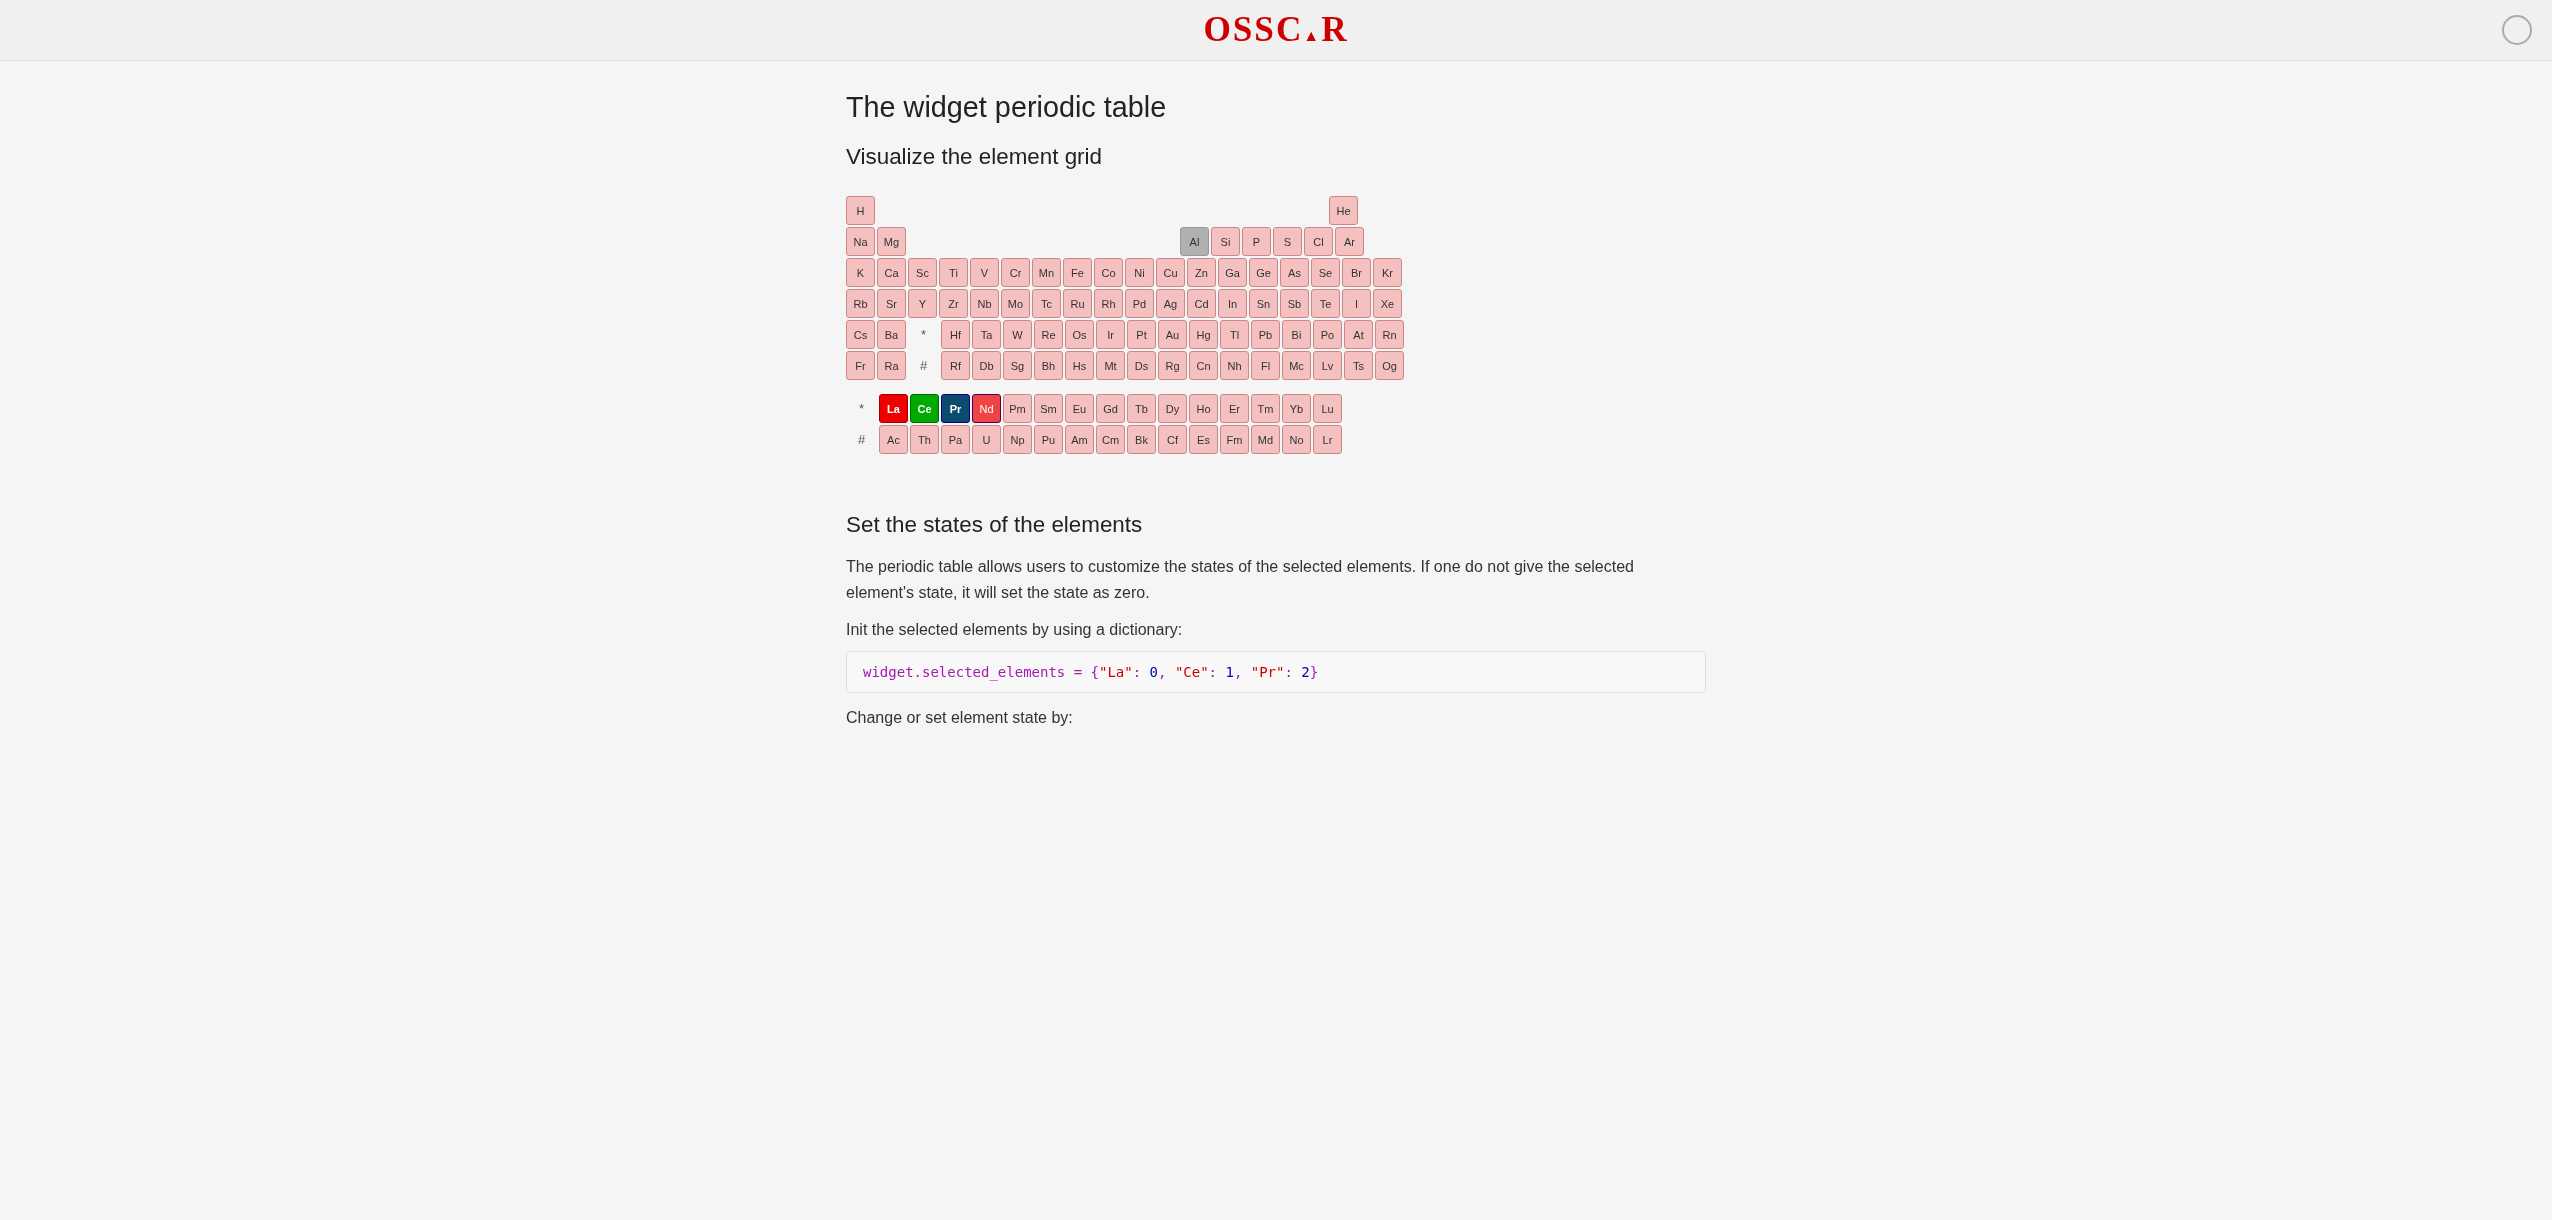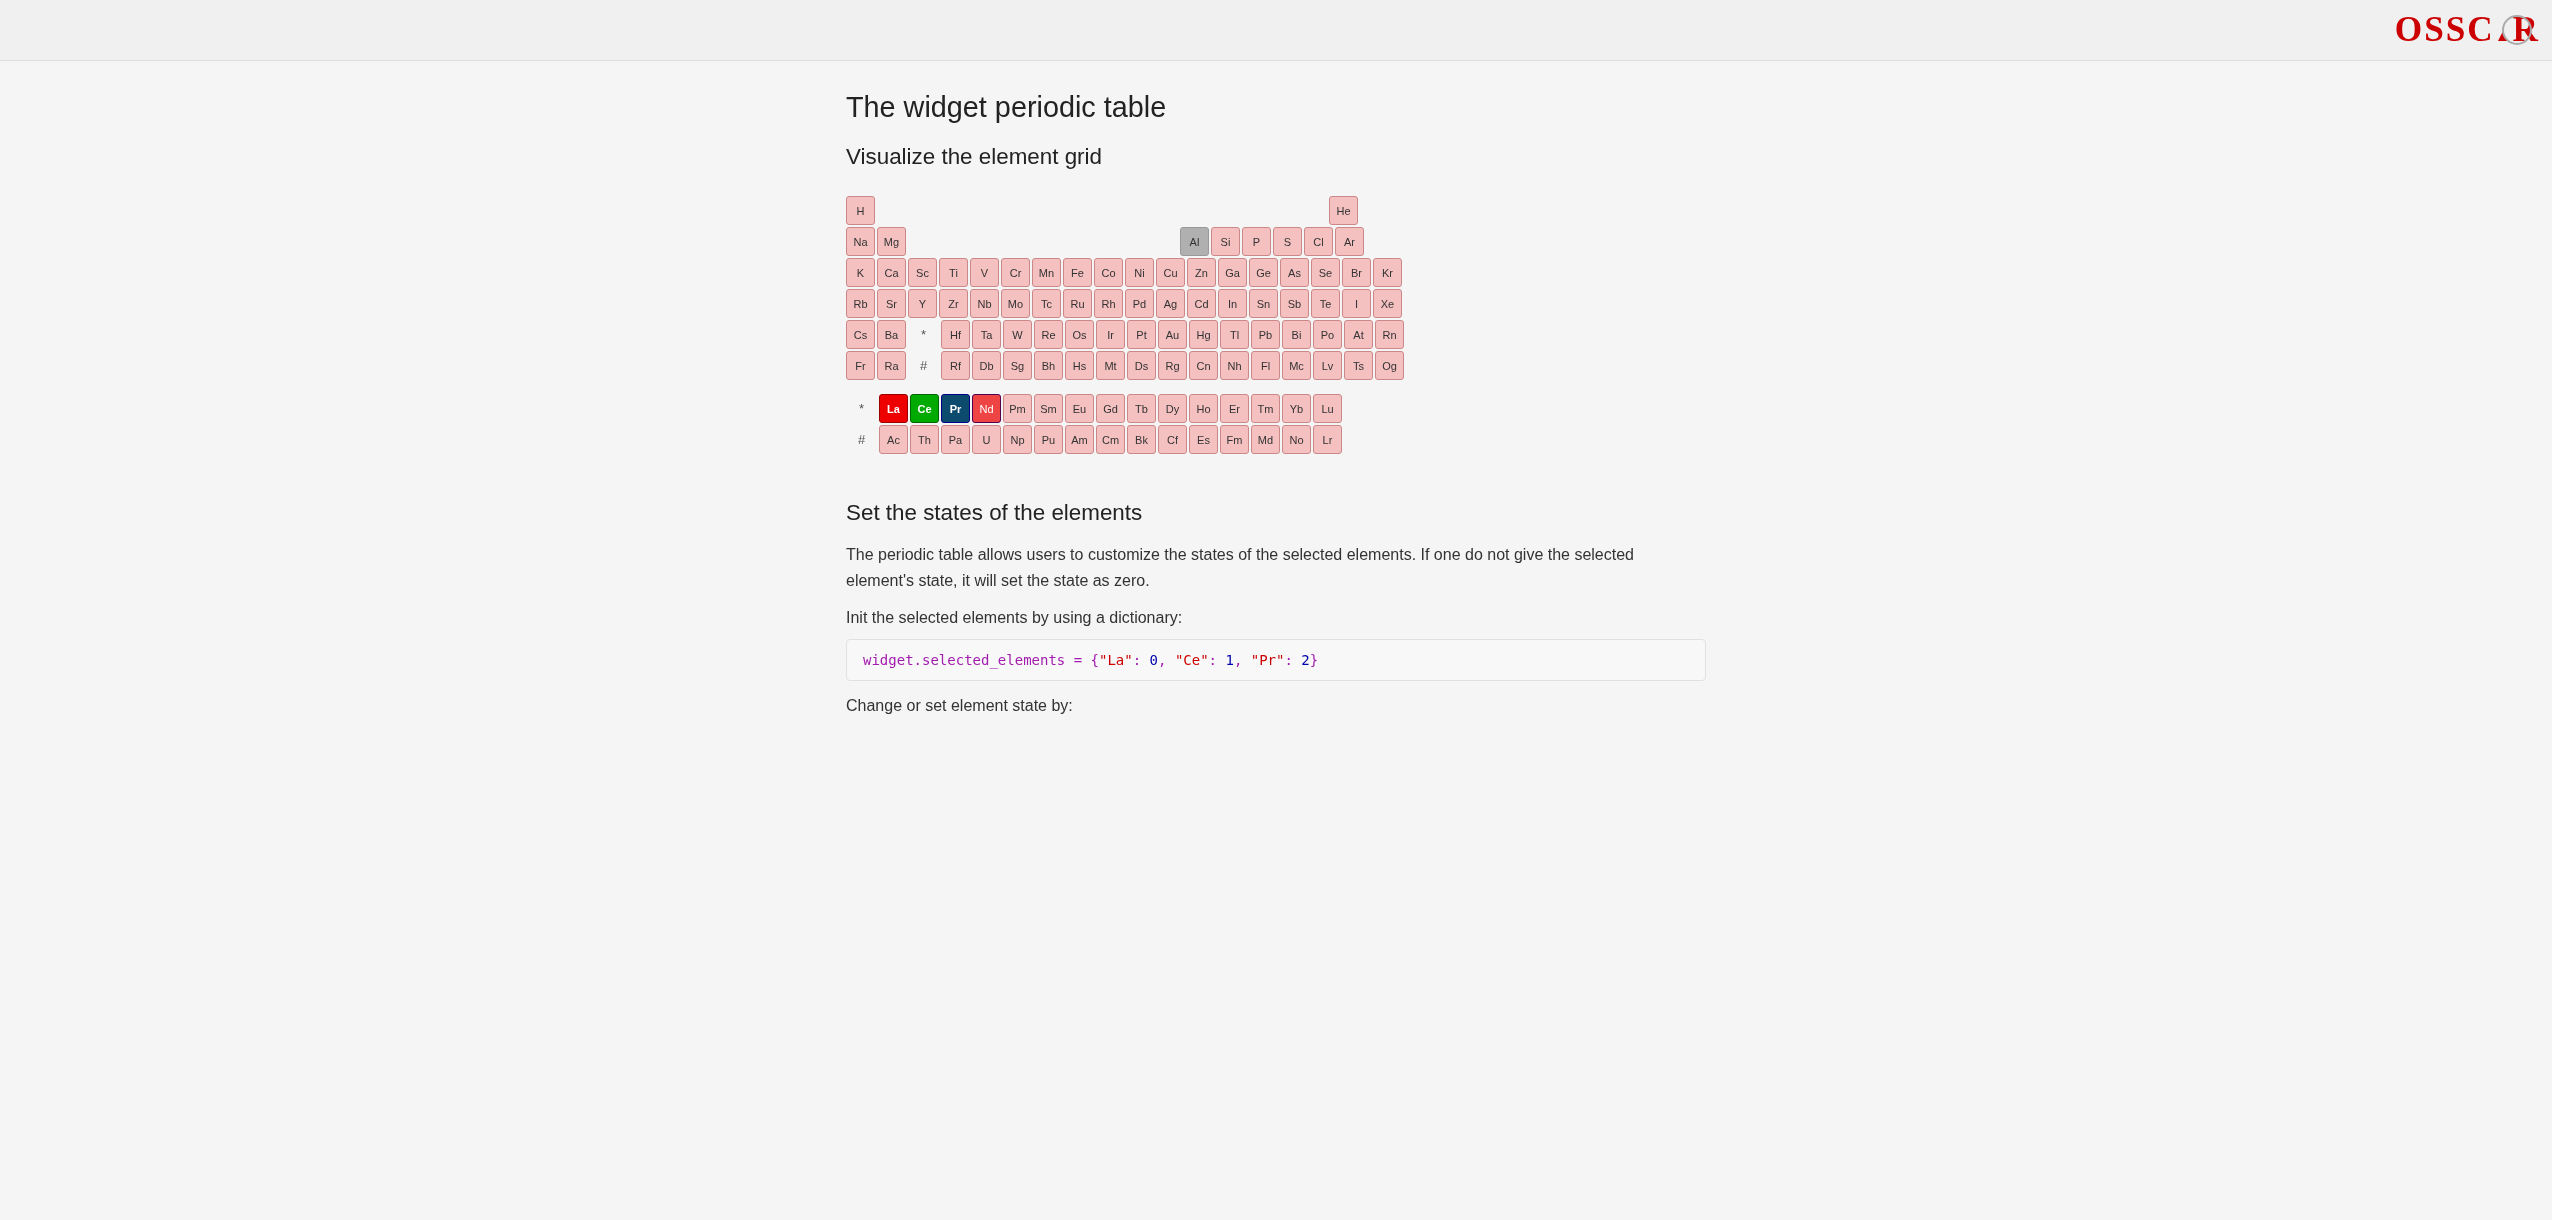--- a/index.html
+++ b/index.html
@@ -6,21 +6,21 @@
     body {
       background: #f5f5f5;
       font-family: Arial, sans-serif;
       font-size: 16px;
       color: #333;
     }
     header {
       background: #f0f0f0;
       border-bottom: 1px solid #ddd;
       padding: 10px 12px;
-      text-align: right;
+      text-align: center;
       position: relative;
     }
     .logo {
       font-size: 2.2rem;
       font-weight: bold;
       color: #c00;
       font-family: Georgia, serif;
       letter-spacing: 2px;
     }
     .record-btn {
@@ -105,21 +105,21 @@
       font-weight: normal;
       text-align: center;
     }
     .pt-row {
       display: flex;
       gap: 2px;
       margin-bottom: 2px;
       align-items: center;
     }
     .set-states-section {
-      margin-top: 14px;
+      margin-top: 26px;
     }
     .section-desc {
       line-height: 1.6;
       margin-bottom: 16px;
       color: #333;
     }
     .init-label {
       margin-bottom: 8px;
       color: #333;
     }

